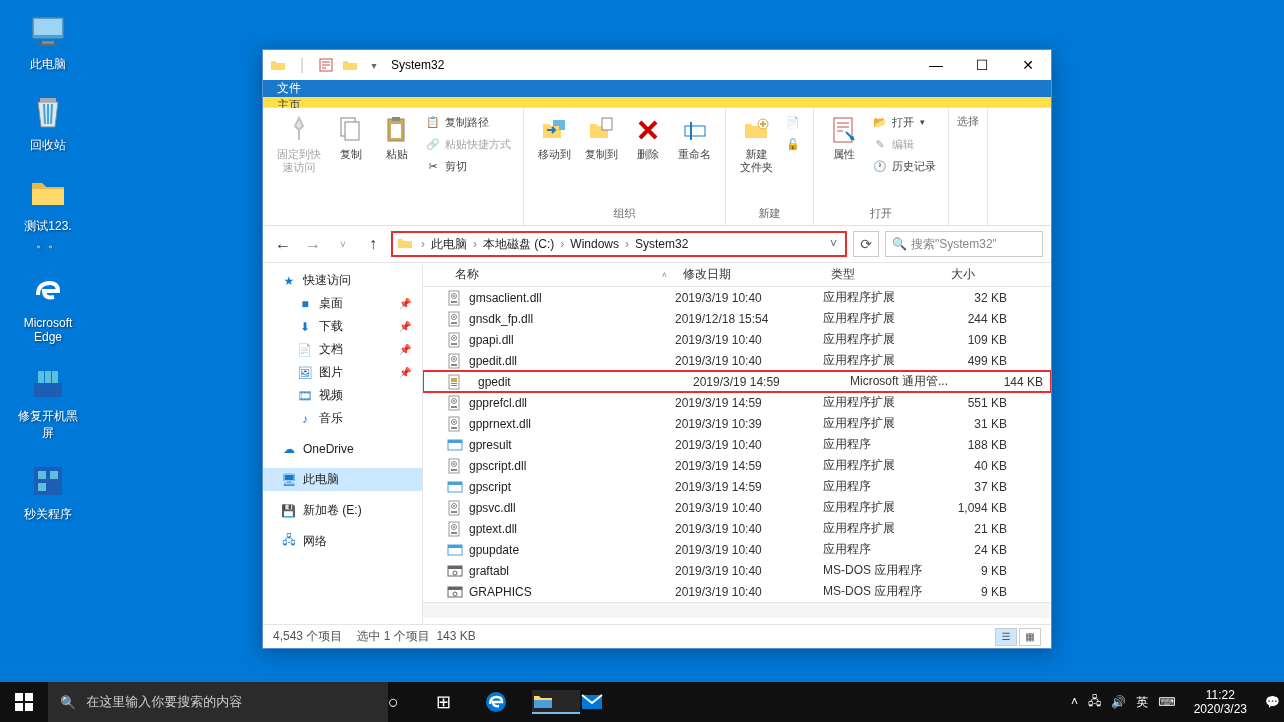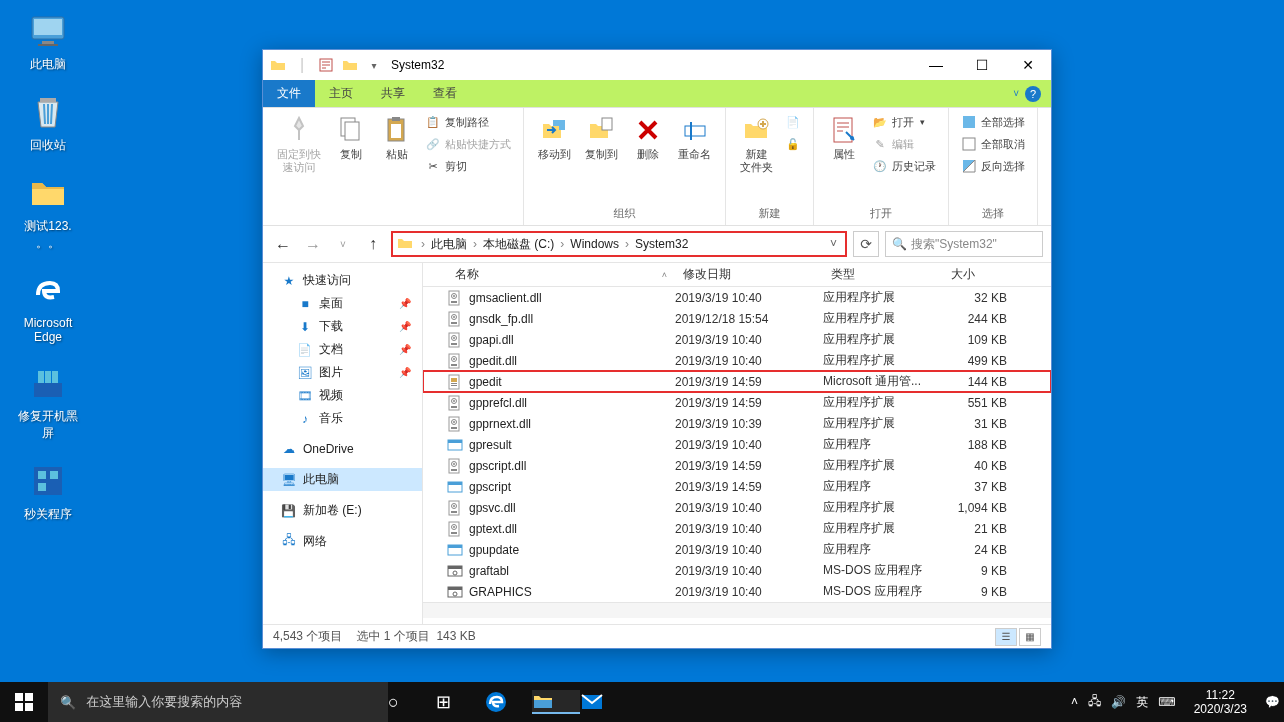--- a/index.html
+++ b/index.html
@@ -16,21 +16,21 @@
 
 
 .titlebar { height: 30px; background: #fff; display: flex; align-items: center; padding-left: 6px; }
 .titlebar .qat { display: flex; align-items: center; gap: 6px; }
 .titlebar .qat-icon { width: 18px; height: 18px; display:flex;align-items:center;justify-content:center; }
 .titlebar .title { margin-left: 8px; font-size: 12px; color: #000; }
 .titlebar .controls { margin-left: auto; display: flex; }
 .titlebar .controls .btn { width: 46px; height: 30px; display: flex; align-items: center; justify-content: center; font-size: 14px; cursor: pointer; }
 
 
-.ribbon-tabs { height: 28px; background: #bef264; display: flex; align-items: stretch; border-bottom: 1px solid #e1e1e1; }
+.ribbon-tabs { height: 28px; background: #fde047; display: flex; align-items: stretch; border-bottom: 1px solid #e1e1e1; flex-direction: column; }
 .ribbon-tabs .tab { padding: 0 14px; font-size: 12px; color: #444; display: flex; align-items: center; cursor: pointer; }
 .ribbon-tabs .tab.file { background: #1979ca; color: #fff; }
 .ribbon-tabs .help { margin-left: auto; padding: 0 10px; display:flex;align-items:center;gap:6px; color:#1979ca; }
 
 
 .ribbon { height: 118px; background: #fff; border-bottom: 1px solid #e1e1e1; display: flex; }
 .ribbon-group { border-right: 1px solid #e5e5e5; padding: 4px 8px 2px; display: flex; flex-direction: column; }
 .ribbon-group .group-body { flex: 1; display: flex; align-items: flex-start; gap: 2px; }
 .ribbon-group .group-label { font-size: 11px; color: #666; text-align: center; padding: 2px 0; }
 .ribbon-item { display: flex; flex-direction: column; align-items: center; padding: 2px 6px; font-size: 11px; color: #444; cursor: pointer; min-width: 44px; }
@@ -64,21 +64,21 @@
 .side-group { margin-bottom: 8px; }
 
 .file-list { flex: 1; overflow: auto; font-size: 12px; position: relative; }
 .list-header { display: flex; border-bottom: 1px solid #e5e5e5; position: sticky; top: 0; background: #fff; height: 24px; align-items: center; color: #333; }
 .col { padding: 0 8px; }
 .col-name { width: 252px; display:flex;align-items:center; }
 .col-date { width: 148px; }
 .col-type { width: 120px; }
 .col-size { width: 72px; text-align: left; }
 .file-row { display: flex; height: 21px; align-items: center; color: #222; cursor: pointer; }
-.file-row.selected { outline: 2px solid #e62e2e; outline-offset: -1px; }
+.file-row.selected { outline: 2px solid #e62e2e; outline-offset: -1px; justify-content: space-between; }
 .file-row .fico { width:16px;height:16px;margin:0 6px 0 24px; display:flex;align-items:center;justify-content:center;flex-shrink:0; }
 .file-row .fname { width: 206px; overflow:hidden;text-overflow:ellipsis;white-space:nowrap; }
 .file-row .fdate { width: 148px; color:#333; }
 .file-row .ftype { width: 120px; color:#333; overflow:hidden;text-overflow:ellipsis;white-space:nowrap; }
 .file-row .fsize { width: 72px; text-align: right; color:#333; padding-right: 8px;}
 .list-scrollhint { height:16px; border-top:1px solid #e5e5e5; background:#f5f5f5; position:relative;}
 
 
 .statusbar { height: 24px; border-top: 1px solid #e5e5e5; display: flex; align-items: center; padding: 0 10px; font-size: 12px; color: #555; gap: 14px;}
 .statusbar .view-btns { margin-left:auto; display:flex; gap:2px;}
@@ -346,49 +346,20 @@
             </div>
           <div class="ribbon-small">
               <div class="sico">🕐</div>
               <span>历史记录</span>
             </div>
         </div>
       </div>
       <div class="group-label">打开</div>
     </div>
     <div class="ribbon-group">
-      <div class="group-body">
-        <div class="ribbon-col">
-          <div class="ribbon-small">
-              <div class="sico">
-                <svg width="14" height="14" viewBox="0 0 14 14">
-                  <rect x="1" y="1" width="12" height="12" fill="#6bb8e8"></rect>
-                </svg>
-              </div>
-              <span>全部选择</span>
-            </div>
-          <div class="ribbon-small">
-              <div class="sico">
-                <svg width="14" height="14" viewBox="0 0 14 14">
-                  <rect x="1" y="1" width="12" height="12" fill="none" stroke="#888"></rect>
-                </svg>
-              </div>
-              <span>全部取消</span>
-            </div>
-          <div class="ribbon-small">
-              <div class="sico">
-                <svg width="14" height="14" viewBox="0 0 14 14">
-                  <path d="M1 1 L13 1 L1 13 Z" fill="#6bb8e8"></path>
-                  <path d="M13 1 L13 13 L1 13 Z" fill="none" stroke="#888"></path>
-                </svg>
-              </div>
-              <span>反向选择</span>
-            </div>
-        </div>
-      </div>
       <div class="group-label">选择</div>
     </div>
   </div>
 
   <div class="addr-row">
     <div class="nav-btn enabled">←</div>
     <div class="nav-btn">→</div>
     <div class="nav-btn" style="font-size:10px">˅</div>
     <div class="nav-btn enabled">↑</div>
     <div class="breadcrumb-box">

